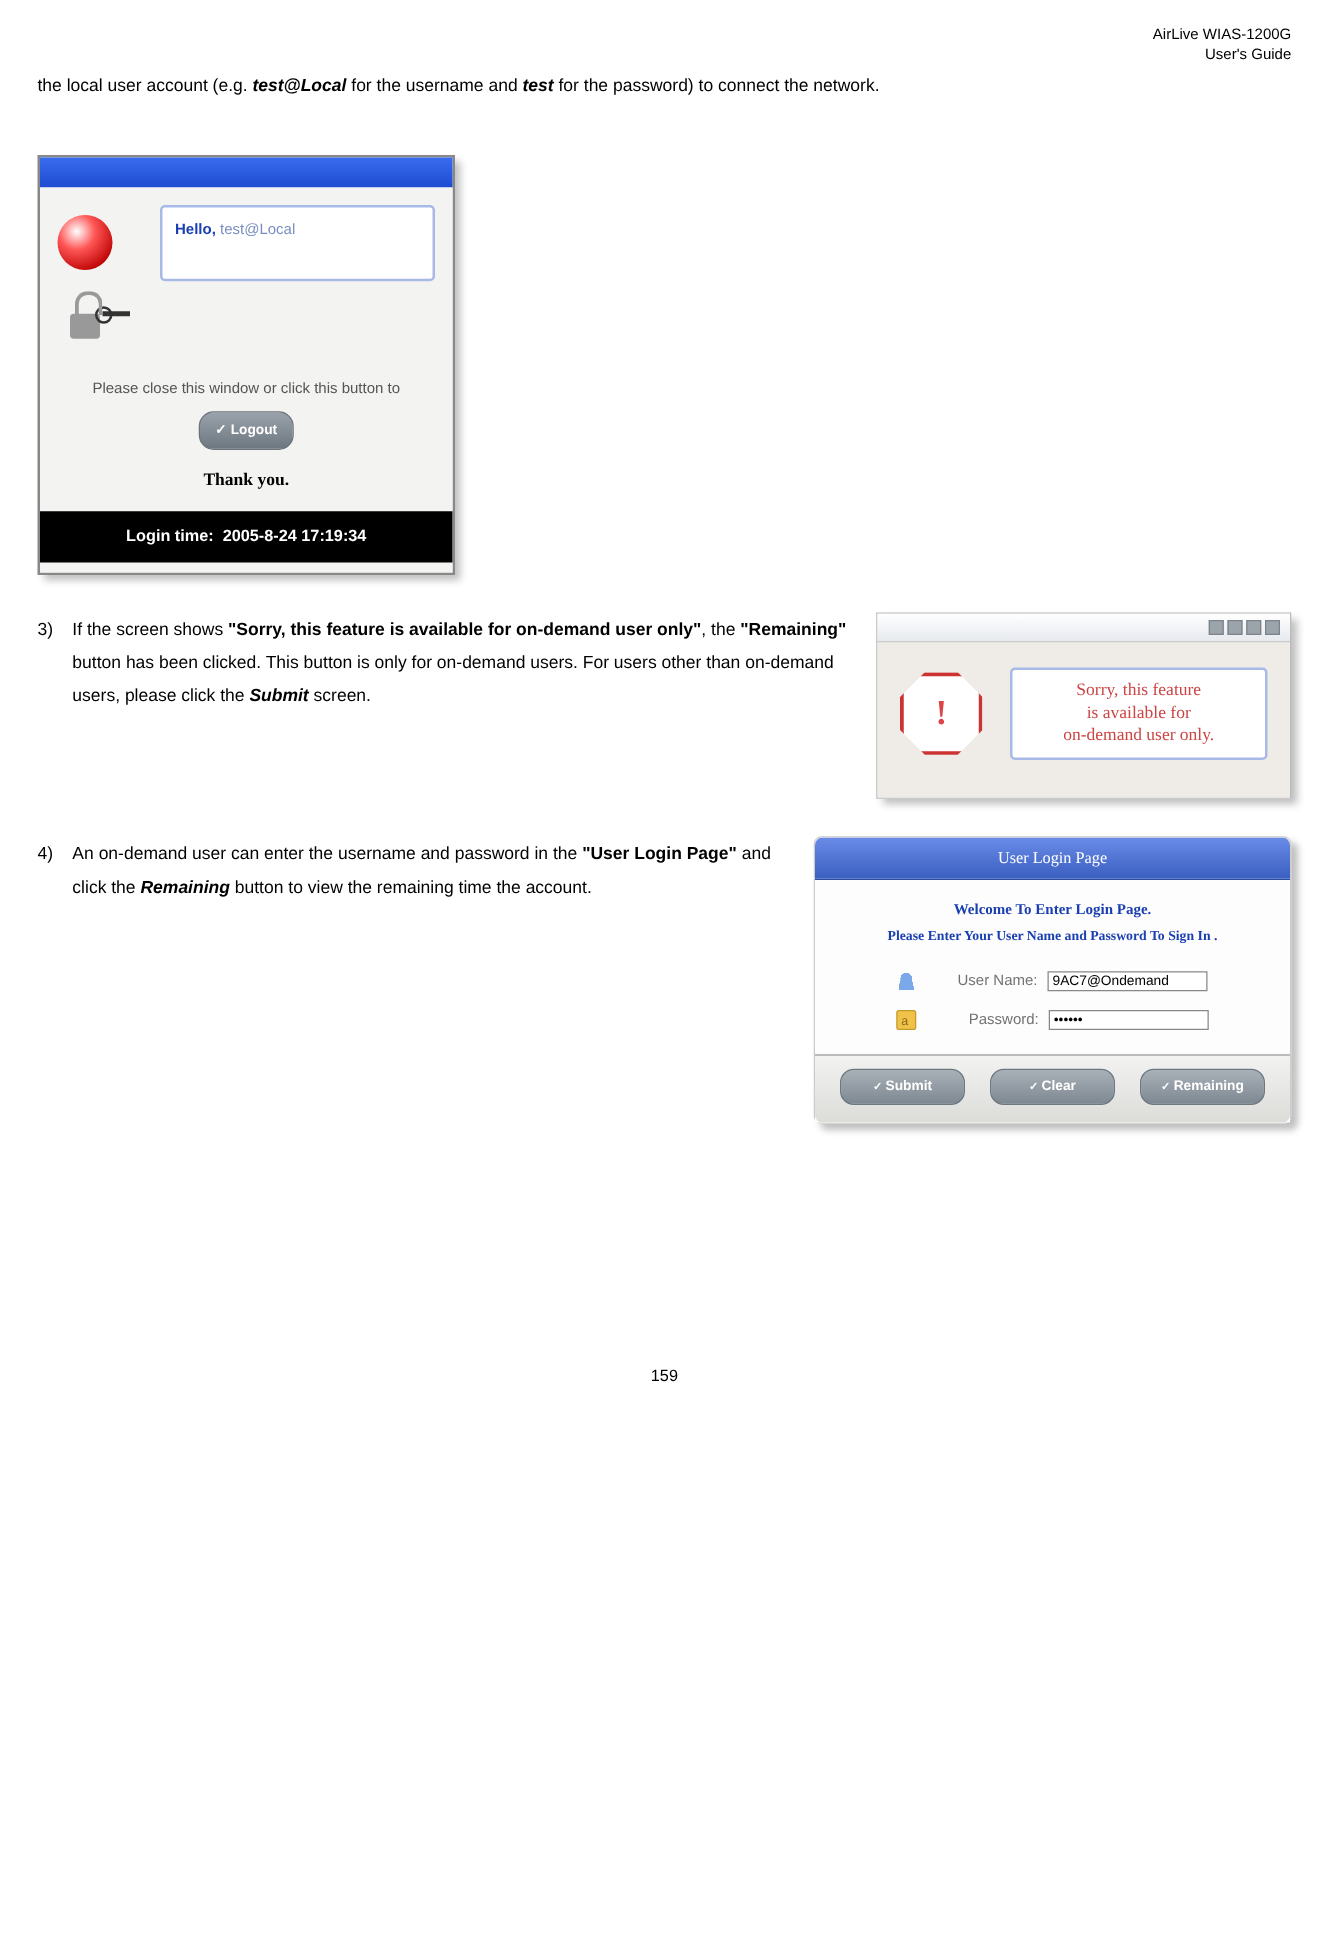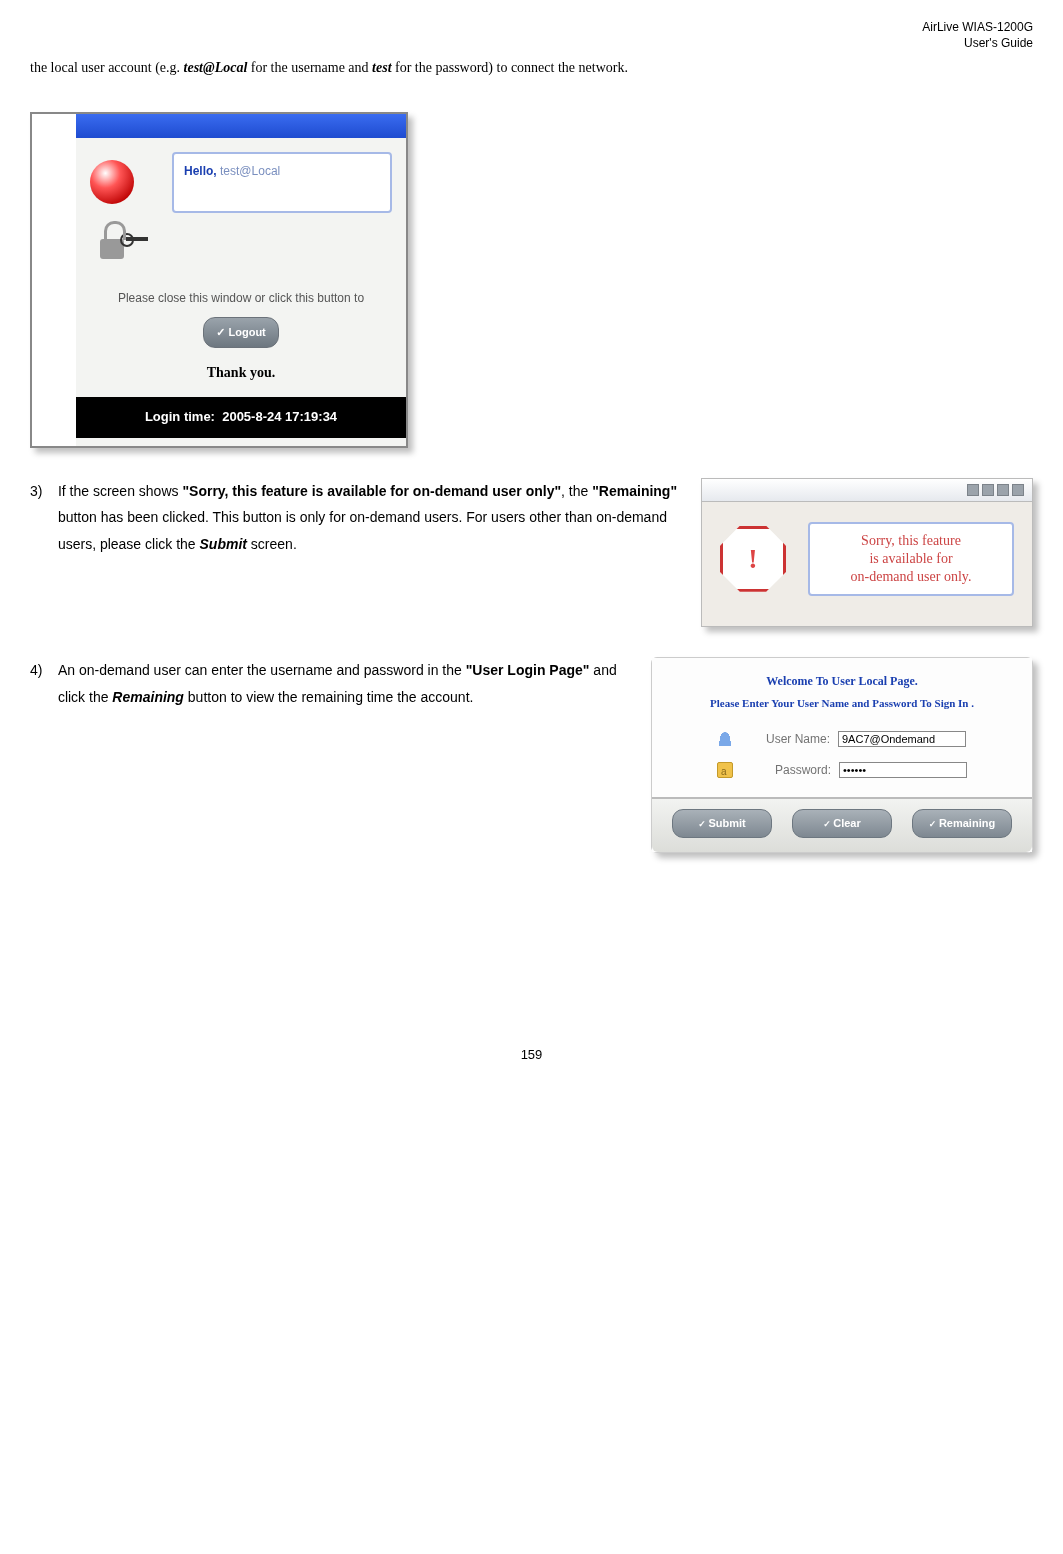--- a/index.html
+++ b/index.html
@@ -11,22 +11,21 @@
     width: 1003px;
     line-height: 1.9;
   }
   .header-right {
     text-align: right;
     font-size: 12px;
     line-height: 1.3;
     margin-bottom: 4px;
   }
   .intro-line {
-    margin-bottom: 30px;
-    font-family: Liberation Serif, serif;
+    margin-bottom: 42px;
   }
   .section {
     display: flex;
     align-items: flex-start;
     margin-bottom: 30px;
   }
   .text-col {
     flex: 1;
     padding-right: 12px;
   }
@@ -43,21 +42,20 @@
     width: calc(100% - 30px);
     vertical-align: top;
   }
 
   
   .fig1 {
     width: 330px;
     border: 2px solid #888;
     box-shadow: 5px 5px 6px rgba(0,0,0,.25);
     font-size: 12px;
-    padding-left: 44px;
   }
   .fig1 .bar {
     height: 24px;
     background: linear-gradient(#3a6cf0,#1e4bd0);
   }
   .fig1 .body {
     background: #f3f4f2;
     padding: 0 0 8px 0;
     text-align: center;
   }
@@ -379,22 +377,23 @@
 
 <div class="section">
   <div class="text-col">
     <span class="num">4)</span>
     <span class="para">
       <span>An on-demand user can enter the username and password in the </span><b>"User Login Page"</b><span> and click the </span><b><i>Remaining</i></b><span> button to view the remaining time the account.</span>
     </span>
   </div>
   <div class="img-col">
     <div class="fig3">
+      <div class="hdr">User Login Page</div>
       <div class="body3">
-        <div class="wl">Welcome To User Local Page.</div>
+        <div class="wl">Welcome To Enter Login Page.</div>
         <div class="sub">Please Enter Your User Name and Password To Sign In .</div>
         <div class="frow">
           <span class="mini-icon mini-user"></span>
           <span class="lbl">User Name:</span>
           <input value="9AC7@Ondemand" style="">
         </div>
         <div class="frow">
           <span class="mini-icon mini-pw"></span>
           <span class="lbl">Password:</span>
           <input value="••••••" style="">

